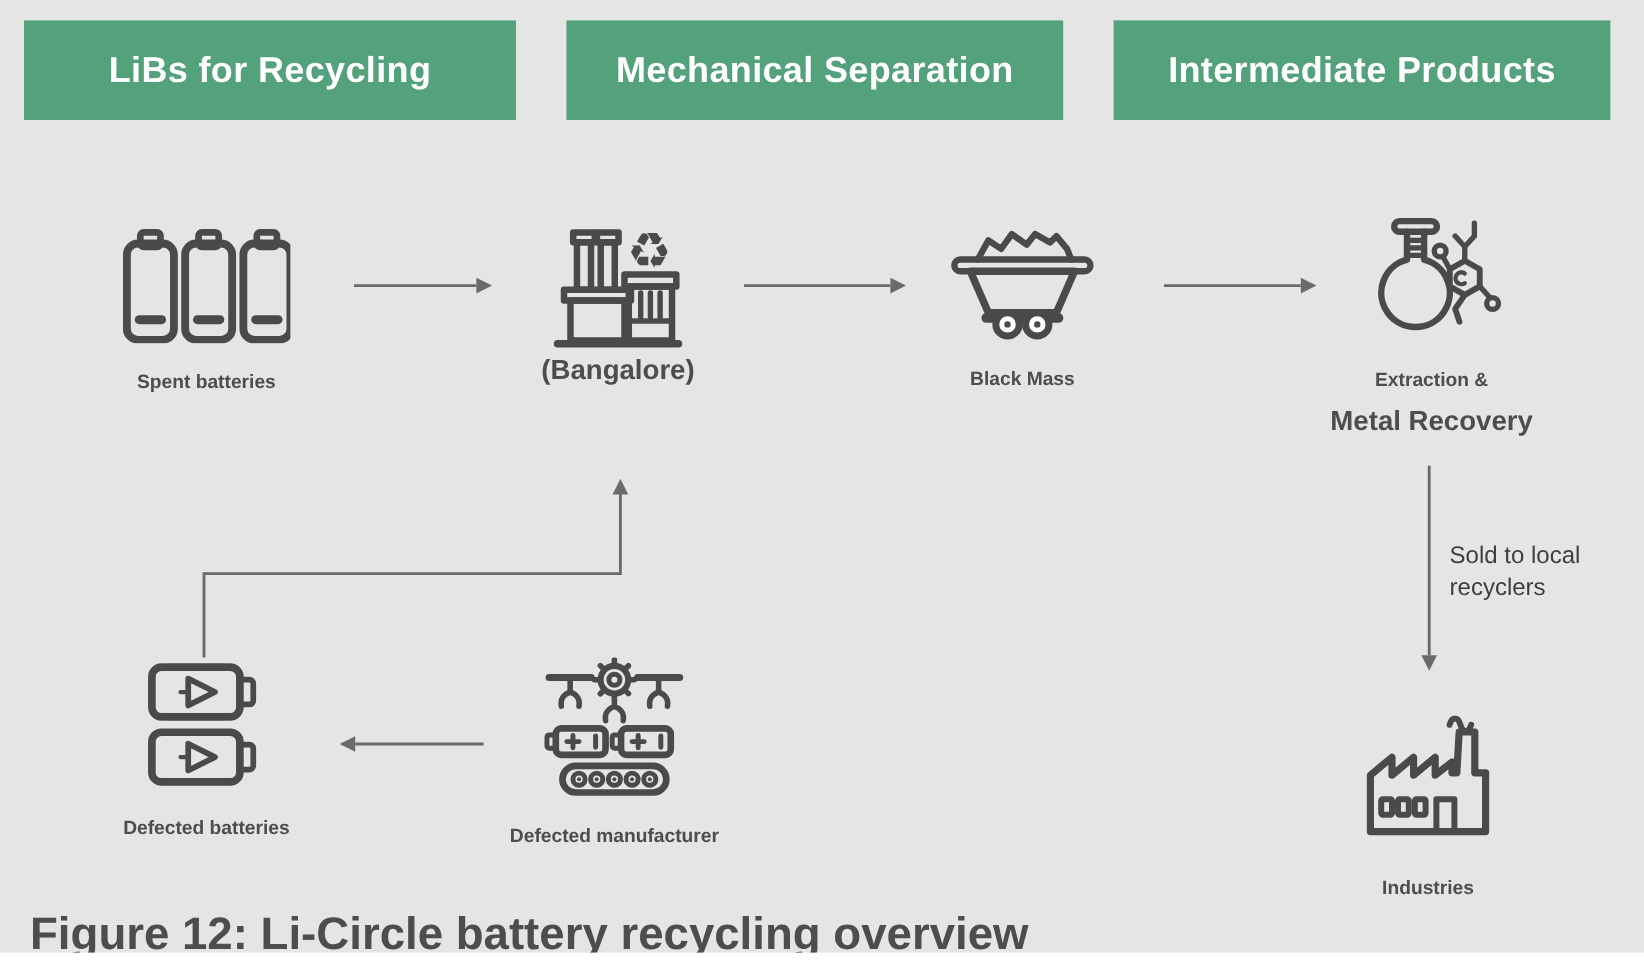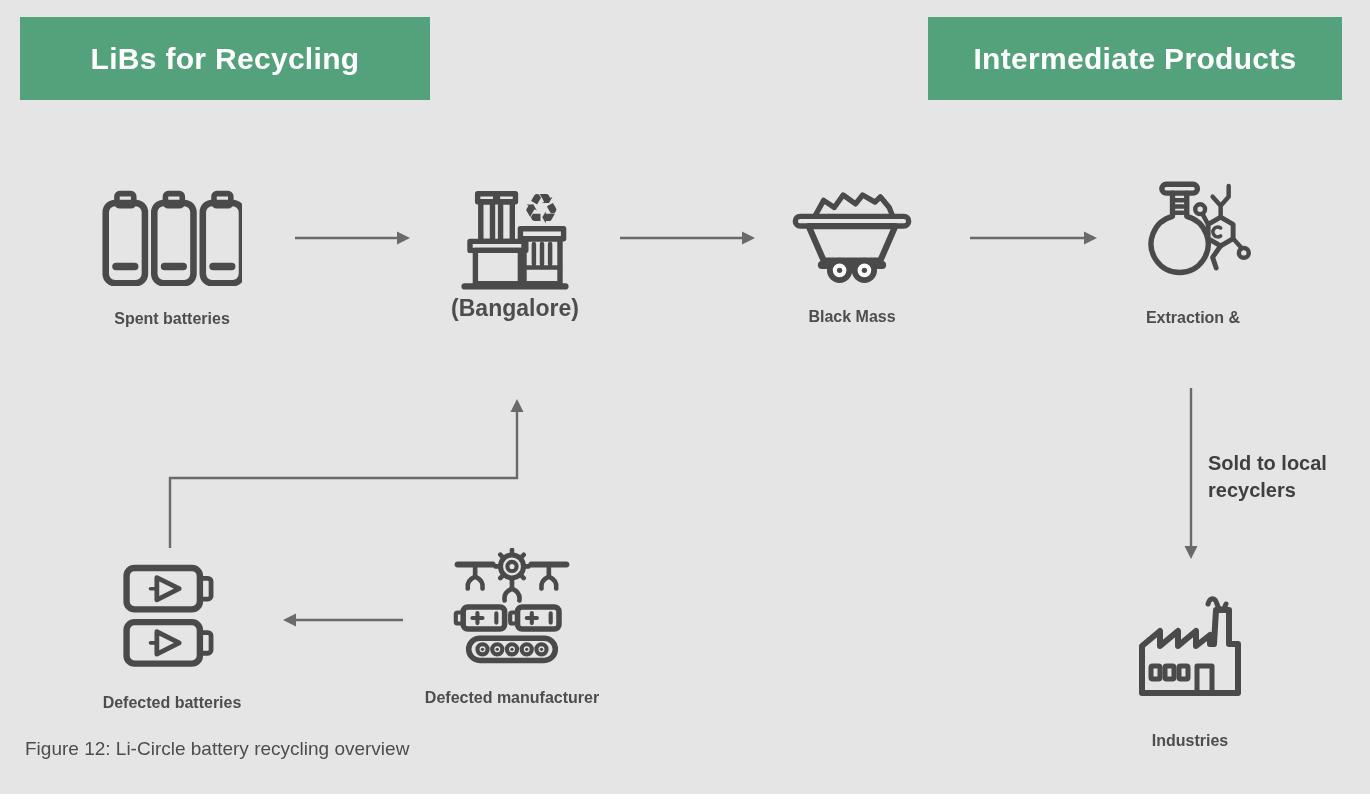--- a/index.html
+++ b/index.html
@@ -24,42 +24,45 @@
   .node .lbl{font-weight:700;font-size:16px;line-height:33px;margin-top:16px;white-space:nowrap}
   .node .lbl2{font-weight:700;font-size:23px;line-height:33px;white-space:nowrap}
   .icon{color:var(--ink,#4a4a4a)}
   svg{display:block}
 
   #node-spent{left:32px;top:188px;width:280px}
   #node-plant{left:395px;top:180px;width:240px}
   #node-blackmass{left:732px;top:184px;width:240px}
   #node-extraction{left:1073px;top:178px;width:240px}
   #node-industries{left:1070px;top:596px;width:240px}
-  #node-defected{left:70px;top:564px;width:204px}
+  #node-defected{left:70px;top:552px;width:204px}
   #node-manufacturer{left:392px;top:548px;width:240px}
 
   .annot{
     position:absolute;left:1208px;top:450px;width:160px;
-    font-size:20px;line-height:27px;font-weight:700;color:#3f3f3f;text-align:left;
+    font-size:20px;line-height:27px;font-weight:400;color:#3f3f3f;text-align:left;
   }
   .caption{
-    position:absolute;left:25px;top:738px;
-    font-weight:400;font-size:19px;color:var(--text,#4d4d4d);white-space:nowrap;
+    position:absolute;left:25px;top:758px;
+    font-weight:700;font-size:38px;color:var(--text,#4d4d4d);white-space:nowrap;
   }
   #arrows{position:absolute;left:0;top:0;pointer-events:none}
   #arrows line,#arrows path.flow{stroke:var(--line,#6a6a6a);stroke-width:2.4;fill:none}
   #arrows .head{fill:var(--line,#6a6a6a);stroke:none}
 </style>
 </head>
 <body>
 
 <div class="canvas">
 
   <div class="hdr" id="hdr1">
     <span>LiBs for Recycling</span>
+  </div>
+  <div class="hdr" id="hdr2">
+    <span>Mechanical Separation</span>
   </div>
   <div class="hdr" id="hdr3">
     <span>Intermediate Products</span>
   </div>
 
   <svg id="arrows" width="1370" height="806" viewBox="0 0 1370 806">
     <g>
       <line x1="295" y1="238" x2="397" y2="238"></line>
       <path class="head" d="M397,231.5 L410,238 L397,244.5 Z"></path>
     </g>
@@ -158,20 +161,21 @@
         <path d="M96,56 a5.5,5.5 0 1 0 0,9" stroke-width="4"></path>
         <path d="M96,44 V31 M96,31 L87,21 M96,31 L105,21 M105,21 L105,9" stroke-width="5"></path>
         <path d="M82,52 L76,41" stroke-width="5"></path>
         <circle cx="73" cy="35" r="5.5" stroke-width="5"></circle>
         <path d="M110,68 L119,78" stroke-width="5"></path>
         <circle cx="122" cy="84" r="5.5" stroke-width="5"></circle>
         <path d="M96,76 L87,89 L91,101" stroke-width="5.5"></path>
       </g>
     </svg>
     <div class="lbl">Extraction &amp;</div>
+    <div class="lbl2">Metal Recovery</div>
   </div>
 
   <div class="annot">
     <div>Sold to local</div>
     <div>recyclers</div>
   </div>
 
   <div class="node" id="node-industries">
     <svg class="icon" width="105" height="112" viewBox="0 0 105 112">
       <g fill="none" stroke="currentColor" stroke-linecap="round" stroke-linejoin="round">

